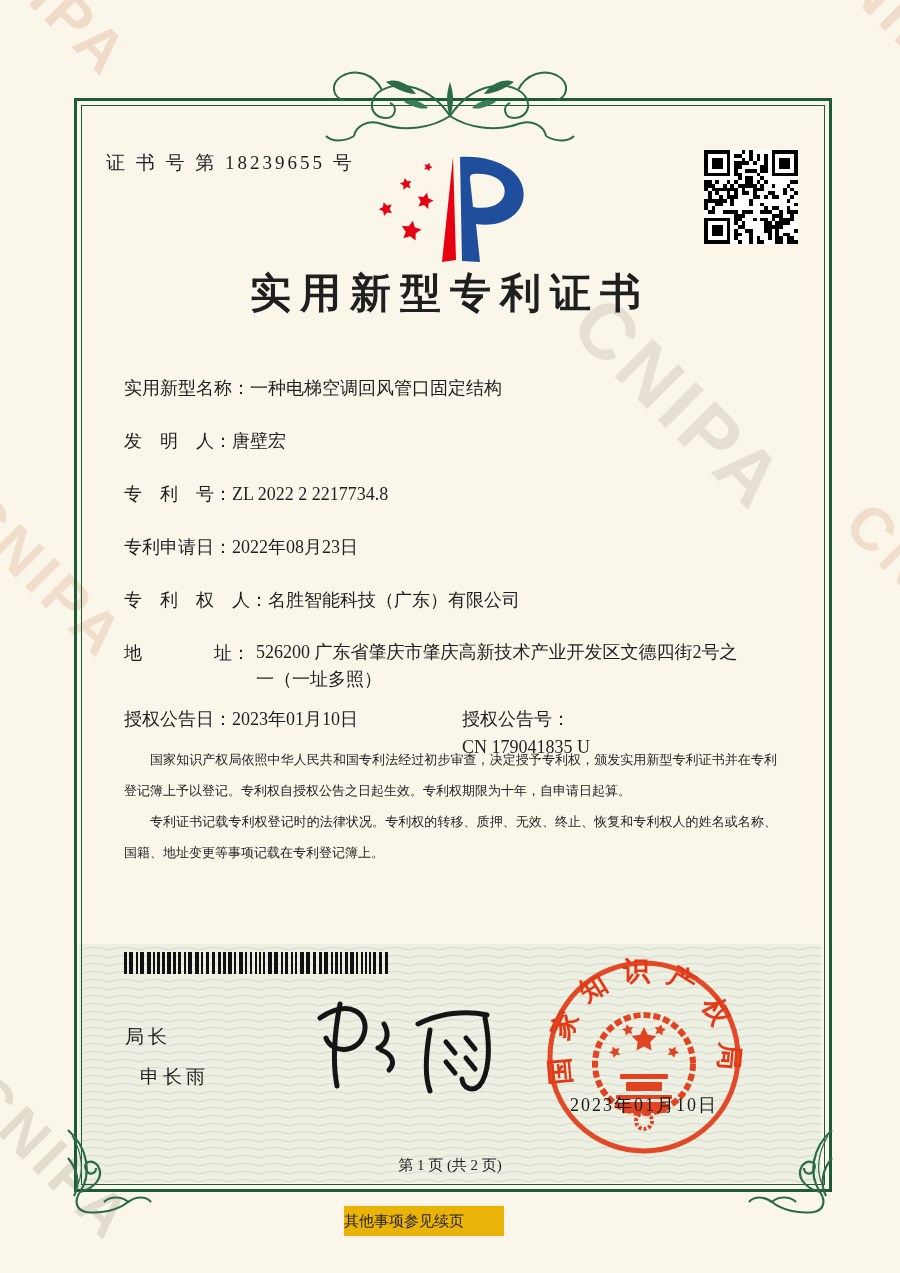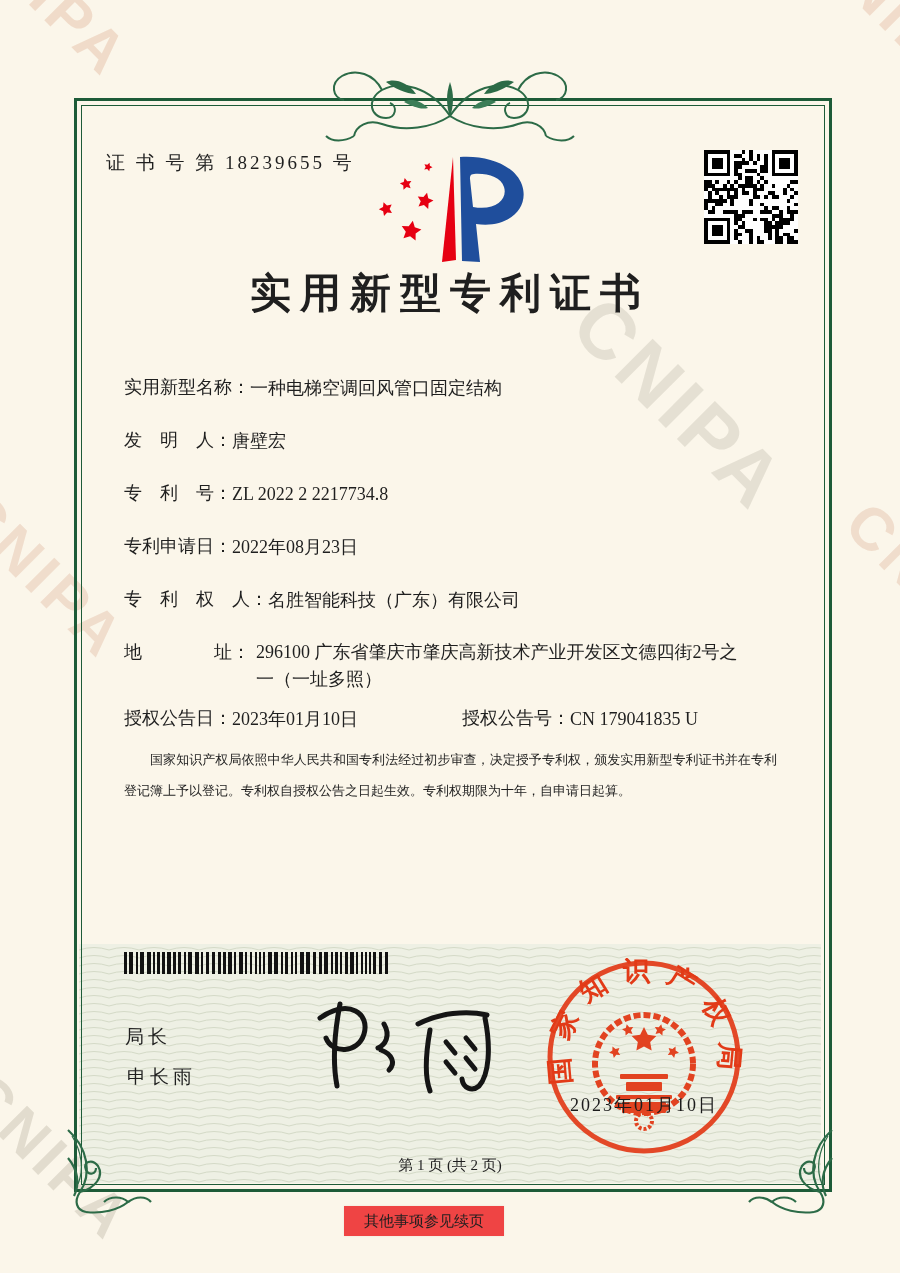--- a/index.html
+++ b/index.html
@@ -38,40 +38,40 @@
   .corner-left{left:62px;top:1126px;}
   .corner-right{left:748px;top:1126px;transform:scaleX(-1);}
   
   .cert-number{position:absolute;left:106px;top:150px;font-size:19px;letter-spacing:3px;z-index:4;}
   .logo{position:absolute;left:365px;top:154px;width:170px;height:112px;z-index:4;}
   .qr{position:absolute;left:704px;top:150px;width:94px;height:94px;z-index:4;}
   .doc-title{position:absolute;left:0;top:266px;width:900px;text-align:center;
     font-size:41px;font-weight:bold;letter-spacing:9px;z-index:4;}
   .fields{position:absolute;left:124px;top:374px;width:620px;font-size:18px;z-index:4;}
   .frow{display:flex;align-items:flex-start;margin-bottom:25px;line-height:28px;}
-  .frow .lab{white-space:nowrap;font-family:Liberation Mono, monospace;}
+  .frow .lab{white-space:nowrap;}
   .frow .val{white-space:nowrap;}
   .frow-addr{margin-bottom:12px;gap:6px;}
   .frow-addr .val{white-space:normal;width:505px;line-height:27px;}
   .frow-grant{margin-bottom:8px;}
-  .pair2{margin-left:104px;display:flex;}
+  .pair2{margin-left:104px;display:flex;flex-direction:column;}
   .paras{position:absolute;left:124px;top:744px;width:653px;font-size:13px;
     line-height:31px;text-align:justify;z-index:4;}
   .paras p{margin:0;text-indent:2em;}
   .barcode{position:absolute;left:124px;top:952px;width:268px;height:22px;z-index:4;}
   .director-label{position:absolute;left:125px;top:1024px;font-size:19px;letter-spacing:4px;z-index:4;}
-  .director-name{position:absolute;left:127px;top:1064px;font-size:19px;letter-spacing:4px;z-index:4;}
+  .director-name{position:absolute;left:140px;top:1064px;font-size:19px;letter-spacing:4px;z-index:4;}
   .signature{position:absolute;left:280px;top:988px;width:230px;height:118px;z-index:4;}
   .seal{position:absolute;left:545px;top:958px;width:198px;height:198px;z-index:4;}
   .seal svg{position:absolute;left:0;top:0;}
   .seal-date{position:absolute;left:0;top:135px;width:198px;text-align:center;
     font-size:18px;letter-spacing:2px;color:#1b1b1b;z-index:5;}
   .page-info{position:absolute;left:0;top:1156px;width:900px;text-align:center;font-size:15px;z-index:4;font-family:Liberation Serif, serif;}
-  .cont-note{position:absolute;left:344px;top:1206px;width:160px;height:30px;background:#ef4444;
-    text-align:center;line-height:30px;font-size:15px;z-index:4;box-shadow:0 0 2px rgba(0,0,0,.08);}
+  .cont-note{position:absolute;left:344px;top:1206px;width:160px;height:30px;background:#eab308;
+    text-align:left;line-height:30px;font-size:15px;z-index:4;box-shadow:0 0 2px rgba(0,0,0,.08);}
   .red{fill:var(--logo-red);}
   .blue{fill:var(--logo-blue);}
   .sealred{stroke:var(--seal-red);}
   .sealfill{fill:var(--seal-red);}
 </style>
 </head>
 <body>
 
 <div class="page">
 
@@ -396,34 +396,35 @@
     <div class="frow">
       <span class="lab">专利申请日：</span>
       <span class="val">2022年08月23日</span>
     </div>
     <div class="frow">
       <span class="lab">专　利　权　人：</span>
       <span class="val">名胜智能科技（广东）有限公司</span>
     </div>
     <div class="frow frow-addr">
       <span class="lab">地　　　　址：</span>
-      <span class="val">296100 广东省肇庆市肇庆高新技术产业开发区文德四街2号之一（一址多照）</span>
+      <span class="val">526200 广东省肇庆市肇庆高新技术产业开发区文德四街2号之一（一址多照）</span>
     </div>
     <div class="frow frow-grant">
       <span class="lab">授权公告日：</span>
       <span class="val">2023年01月10日</span>
       <span class="pair2">
         <span class="lab">授权公告号：</span>
         <span class="val">CN 179041835 U</span>
       </span>
     </div>
   </div>
 
   <div class="paras">
     <p>国家知识产权局依照中华人民共和国专利法经过初步审查，决定授予专利权，颁发实用新型专利证书并在专利登记簿上予以登记。专利权自授权公告之日起生效。专利权期限为十年，自申请日起算。</p>
+    <p>专利证书记载专利权登记时的法律状况。专利权的转移、质押、无效、终止、恢复和专利权人的姓名或名称、国籍、地址变更等事项记载在专利登记簿上。</p>
   </div>
 
   <svg class="barcode" id="barcode" viewBox="0 0 268 22" preserveAspectRatio="none">
       <rect x="0" y="0" width="3" height="22" fill="#111"></rect>
       <rect x="5" y="0" width="4" height="22" fill="#111"></rect>
       <rect x="12" y="0" width="2" height="22" fill="#111"></rect>
       <rect x="16" y="0" width="4" height="22" fill="#111"></rect>
       <rect x="23" y="0" width="4" height="22" fill="#111"></rect>
       <rect x="29" y="0" width="2" height="22" fill="#111"></rect>
       <rect x="33" y="0" width="3" height="22" fill="#111"></rect>

